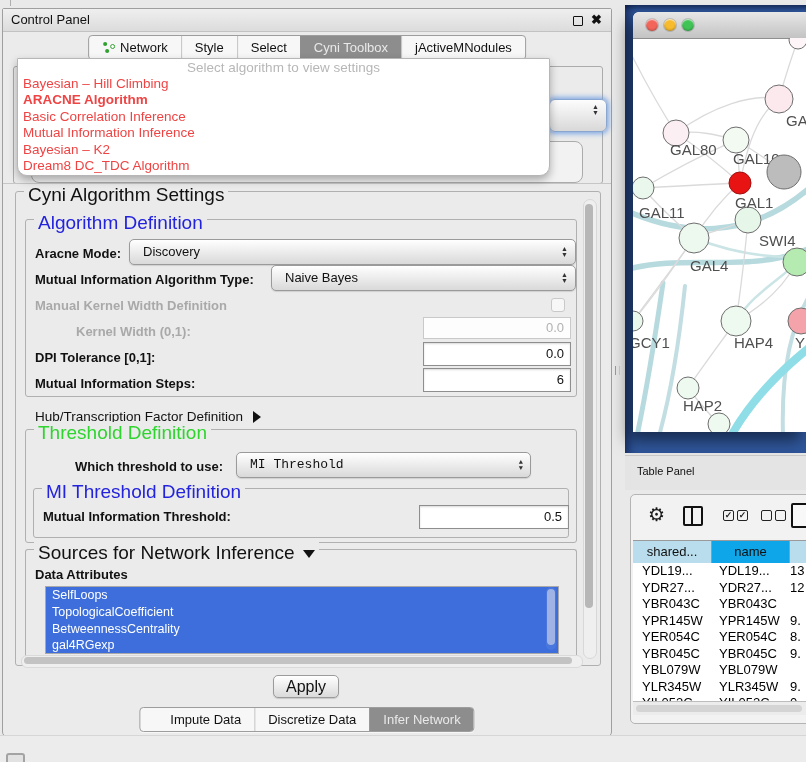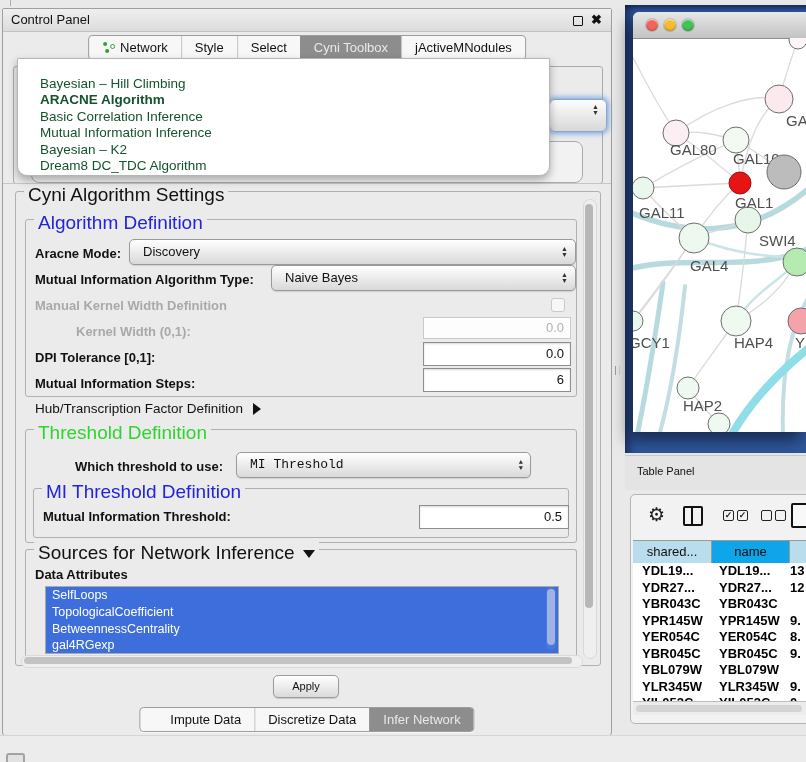--- a/index.html
+++ b/index.html
@@ -31,21 +31,21 @@
   #ghost-combo{left:546px;top:90px;width:56px;height:31px;border-radius:6px;
     background:linear-gradient(#fdfdfd,#d8d8d8);border:1px solid #89a6d0;
     box-shadow:0 0 5px 2px rgba(96,150,226,.75);}
   .spin{position:absolute;right:7px;top:4px;font-size:7px;line-height:6px;color:#333;text-align:center;}
 
   
   #algo-dd{left:14px;top:49px;width:531px;height:116px;background:#fff;border:1px solid #b6b6b6;
     border-radius:1px 1px 10px 10px;box-shadow:0 4px 9px rgba(0,0,0,.3);z-index:5;}
   #algo-dd-ph{top:1px;width:100%;text-align:center;color:#b7b7b7;font-size:13.5px;}
   #dd-list{top:17px;left:0;width:100%;}
-  .dd-item{font-size:13.5px;color:#14532d;line-height:16.4px;padding-left:22px;cursor:pointer;white-space:nowrap;}
+  .dd-item{font-size:13.5px;color:#ef4444;line-height:16.4px;padding-left:5px;cursor:pointer;white-space:nowrap;}
   .dd-item.bold{font-weight:bold;}
 
   .hline{height:1px;background:#c6c6c6;}
 
   
   .grp{border:1px solid #b0b0b0;border-radius:3px;}
   .grp-title{position:absolute;top:-8px;left:8px;background:#ebebeb;padding:0 4px;font-size:19px;color:#111;white-space:nowrap;}
   .t-blue{color:#2323dd;}
   .t-green{color:#2fd42f;}
 
@@ -66,21 +66,21 @@
   .hthumb{position:absolute;top:1px;height:7px;background:#c3c3c3;border-radius:5px;}
 
   .expander{font-size:13.5px;color:#111;white-space:nowrap;}
   .tri-right{display:inline-block;width:0;height:0;border-left:8px solid #111;border-top:6px solid transparent;border-bottom:6px solid transparent;margin-left:10px;vertical-align:-2px;}
   .tri-down{display:inline-block;width:0;height:0;border-top:8px solid #111;border-left:6px solid transparent;border-right:6px solid transparent;margin-left:8px;vertical-align:1px;}
 
   #src-list{background:#fff;border:1px solid #a9a9a9;overflow:hidden;}
   .src-item{font-size:12.5px;line-height:16.8px;padding-left:6px;color:#fff;background:#3d6edb;cursor:pointer;white-space:nowrap;}
 
   .push-btn{background:linear-gradient(#ffffff,#dadada);border:1px solid #9b9b9b;border-radius:5px;
-    font-size:11px;color:#111;text-align:center;line-height:21px;cursor:pointer;box-shadow:0 1px 1px rgba(0,0,0,.15);}
+    font-size:16px;color:#111;text-align:center;line-height:21px;cursor:pointer;box-shadow:0 1px 1px rgba(0,0,0,.15);}
 
   
   #blue-panel{left:625px;top:5px;width:181px;height:448px;background:#30589e;
     box-shadow:inset 10px 0 8px -6px rgba(5,15,45,.55), inset 0 7px 5px -4px rgba(5,15,45,.6);}
   #net-window{left:633px;top:12px;width:173px;height:420px;background:#fff;border-radius:6px 0 0 0;
     box-shadow:-5px 9px 16px rgba(0,0,0,.5);overflow:hidden;}
   #net-titlebar{left:0;top:0;width:100%;height:26px;background:linear-gradient(#e7e7e7,#c3c3c3);
     border-bottom:1px solid #8f8f8f;border-radius:6px 0 0 0;}
   .tl{top:7px;width:12px;height:12px;border-radius:50%;cursor:pointer;
     box-shadow:inset 0 1px 1px rgba(255,255,255,.7), inset 0 -1px 2px rgba(0,0,0,.25), 0 0 0 1px rgba(0,0,0,.15);}
@@ -97,21 +97,21 @@
   #ic-split{left:52px;top:11px;width:16px;height:16px;border:2px solid #111;border-radius:2px;}
   #ic-split::after{content:"";position:absolute;left:6px;top:0;width:2px;height:100%;background:#111;}
   .cb{position:absolute;width:9px;height:9px;border:1.5px solid #222;border-radius:2px;font-size:9px;line-height:9px;text-align:center;color:#222;font-weight:bold;}
   #ic-page{left:160px;top:8px;width:18px;height:21px;border:2px solid #111;border-radius:2px;background:#f8f8f8;}
   #tbl-head{left:2px;top:45px;width:174px;height:22px;border-top:1px solid #9a9a9a;border-bottom:1px solid #8a8a8a;display:flex;}
   .th{font-size:13px;color:#111;line-height:21px;text-align:center;border-right:1px solid #9a9a9a;box-sizing:border-box;cursor:pointer;}
   #th-1{width:79px;background:#b9ddec;}
   #th-2{width:78px;background:#0ea5e9;}
   #th-3{width:17px;background:#b9ddec;border-right:none;}
   #tbl-rows{left:2px;top:68px;width:174px;height:138px;background:#fff;overflow:hidden;}
-  .t-row{display:flex;height:16.5px;cursor:default;font-weight:bold;}
+  .t-row{display:flex;height:16.5px;cursor:default;}
   .t-row span{font-size:13px;color:#000;line-height:16.5px;white-space:nowrap;overflow:hidden;}
   .t-c1{width:79px;padding-left:9px;box-sizing:border-box;}
   .t-c2{width:78px;padding-left:7px;box-sizing:border-box;}
   .t-c3{width:17px;}
   #tbl-hscroll{left:2px;top:206px;width:174px;height:13px;background:#ececec;border-top:1px solid #bdbdbd;}
   #tbl-hthumb{left:3px;top:3px;width:166px;height:7px;background:#d4d4d4;border-radius:4px;}
 
   #bottom-strip{left:0;top:735px;width:806px;height:27px;background:#ececec;border-top:1px solid #d6d6d6;}
   #mini-icon{left:6px;top:17px;width:15px;height:12px;border:2px solid #a3a3a3;border-radius:3px;background:#e2e2e2;}
   #splitter-grip{left:615px;top:366px;width:3px;height:9px;border-left:1px solid #9a9a9a;border-right:1px solid #cfcfcf;}
@@ -156,20 +156,21 @@
         </div>
     </div>
 
     <div class="abs ghost-box" style="left:10px;top:57px;width:588px;height:116px;"></div>
     <div class="abs" id="ghost-combo">
         <span class="spin">▲<br>▼</span>
       </div>
     <div class="abs ghost-box" style="left:28px;top:132px;width:550px;height:40px;border-radius:8px;background:#f2f2f2;"></div>
 
     <div class="abs" id="algo-dd">
+      <div class="abs" id="algo-dd-ph">Select algorithm to view settings</div>
       <div class="abs" id="dd-list">
           <div class="dd-item">Bayesian – Hill Climbing</div>
           <div class="dd-item bold">ARACNE Algorithm</div>
           <div class="dd-item">Basic Correlation Inference</div>
           <div class="dd-item">Mutual Information Inference</div>
           <div class="dd-item">Bayesian – K2</div>
           <div class="dd-item">Dream8 DC_TDC Algorithm</div>
         </div>
     </div>
 
@@ -197,21 +198,21 @@
     </div>
     <div class="abs lbl dis" style="left:32px;top:289px;">Manual Kernel Width Definition</div>
     <div class="abs chk" style="left:548px;top:289px;"></div>
     <div class="abs lbl dis" style="left:28px;top:315px;margin-left:45px;">Kernel Width (0,1):</div>
     <div class="abs tf dis" style="left:420px;top:308px;width:140px;height:20px;line-height:20px;">0.0</div>
     <div class="abs lbl" style="left:32px;top:341px;">DPI Tolerance [0,1]:</div>
     <div class="abs tf" style="left:420px;top:333px;width:140px;height:22px;line-height:22px;">0.0</div>
     <div class="abs lbl" style="left:32px;top:367px;">Mutual Information Steps:</div>
     <div class="abs tf" style="left:420px;top:359px;width:140px;height:22px;line-height:22px;">6</div>
 
-    <div class="abs expander" style="left:32px;top:392px;">
+    <div class="abs expander" style="left:32px;top:400px;">
       <span>Hub/Transcription Factor Definition</span><span class="tri-right"></span>
     </div>
 
     <div class="abs grp" style="left:22px;top:420px;width:550px;height:112px;">
       <span class="grp-title t-green">Threshold Definition</span>
     </div>
     <div class="abs lbl" style="left:72px;top:450px;">Which threshold to use:</div>
     <div class="abs combo" style="left:233px;top:443px;width:280px;height:24px;font-family:Liberation Mono, monospace;">
       <span>MI Threshold</span>
       <span class="spin" style="top:6px;">▲<br>▼</span>

